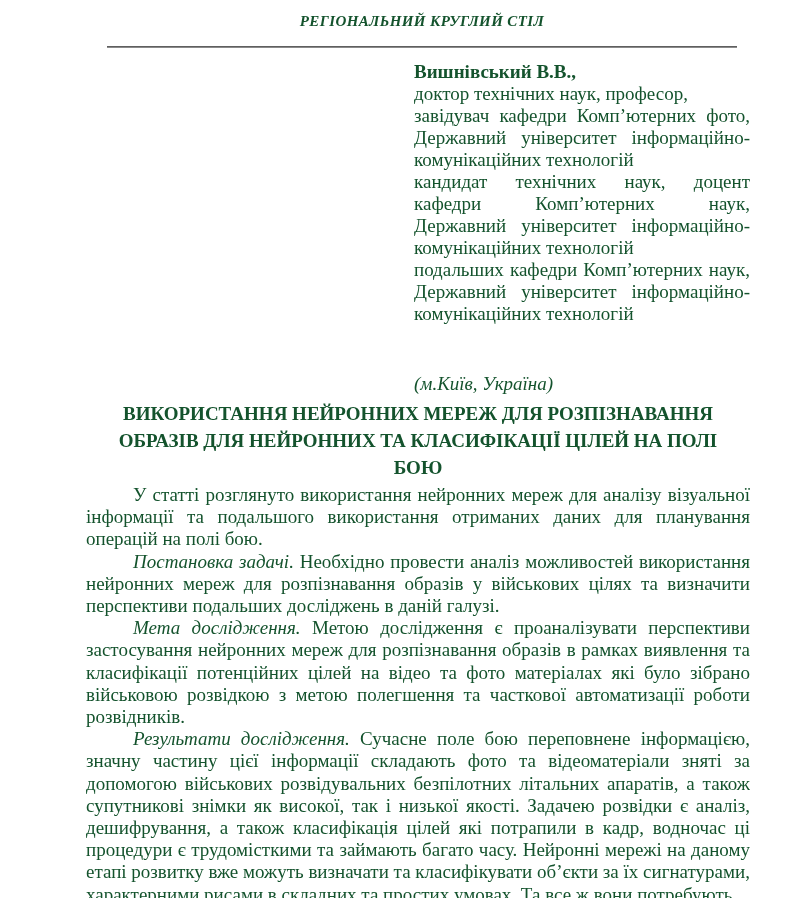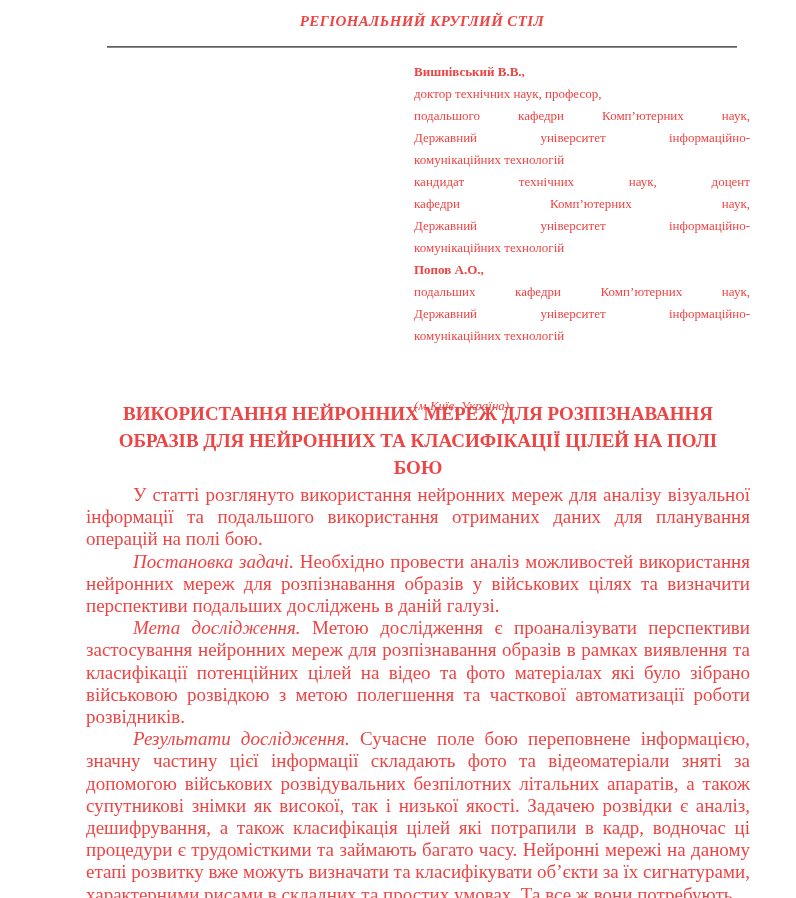--- a/index.html
+++ b/index.html
@@ -7,21 +7,21 @@
     padding: 0;
     background: #ffffff;
   }
   .page {
     position: relative;
     width: 796px;
     height: 898px;
     background: #ffffff;
     overflow: hidden;
     font-family: "Liberation Serif", "DejaVu Serif", serif;
-    color: #ef4444;
+    color: #14532d;
   }
 
   
   .running-head {
     position: absolute;
     top: 13px;
     left: 107px;
     width: 630px;
     text-align: center;
     font-size: 15px;
@@ -40,21 +40,21 @@
     border-top: 1px solid #5f5f5f;
     box-sizing: border-box;
   }
 
   
   .authors {
     position: absolute;
     top: 61px;
     left: 414px;
     width: 336px;
-    font-size: 13px;
+    font-size: 19px;
     line-height: 22px;
   }
   .a-name {
     font-weight: bold;
   }
   .a-line {
     text-align: left;
   }
   .a-line.just {
     text-align: justify;
@@ -99,30 +99,29 @@
 <body>
 
 <div class="page">
 
   <div class="running-head">РЕГІОНАЛЬНИЙ КРУГЛИЙ СТІЛ</div>
   <div class="head-rule"></div>
 
   <div class="authors">
     <div class="a-name">Вишнівський В.В.,</div>
     <div class="a-line">доктор технічних наук, професор,</div>
-    <div class="a-line just">подальшого кафедри Комп’ютерних наук,</div>
+    <div class="a-line just">завідувач кафедри Комп’ютерних фото,</div>
     <div class="a-line just">Державний університет інформаційно-</div>
     <div class="a-line">комунікаційних технологій</div>
 
     <div class="a-line just">кандидат технічних наук, доцент</div>
     <div class="a-line just">кафедри Комп’ютерних наук,</div>
     <div class="a-line just">Державний університет інформаційно-</div>
     <div class="a-line">комунікаційних технологій</div>
 
-    <div class="a-name">Попов А.О.,</div>
     <div class="a-line just">подальших кафедри Комп’ютерних наук,</div>
     <div class="a-line just">Державний університет інформаційно-</div>
     <div class="a-line">комунікаційних технологій</div>
 
     <div class="a-line italic">(м.Київ, Україна)</div>
   </div>
 
   <div class="article-title">
     <div>ВИКОРИСТАННЯ НЕЙРОННИХ МЕРЕЖ ДЛЯ РОЗПІЗНАВАННЯ</div>
     <div>ОБРАЗІВ ДЛЯ НЕЙРОННИХ ТА КЛАСИФІКАЦІЇ ЦІЛЕЙ НА ПОЛІ</div>

